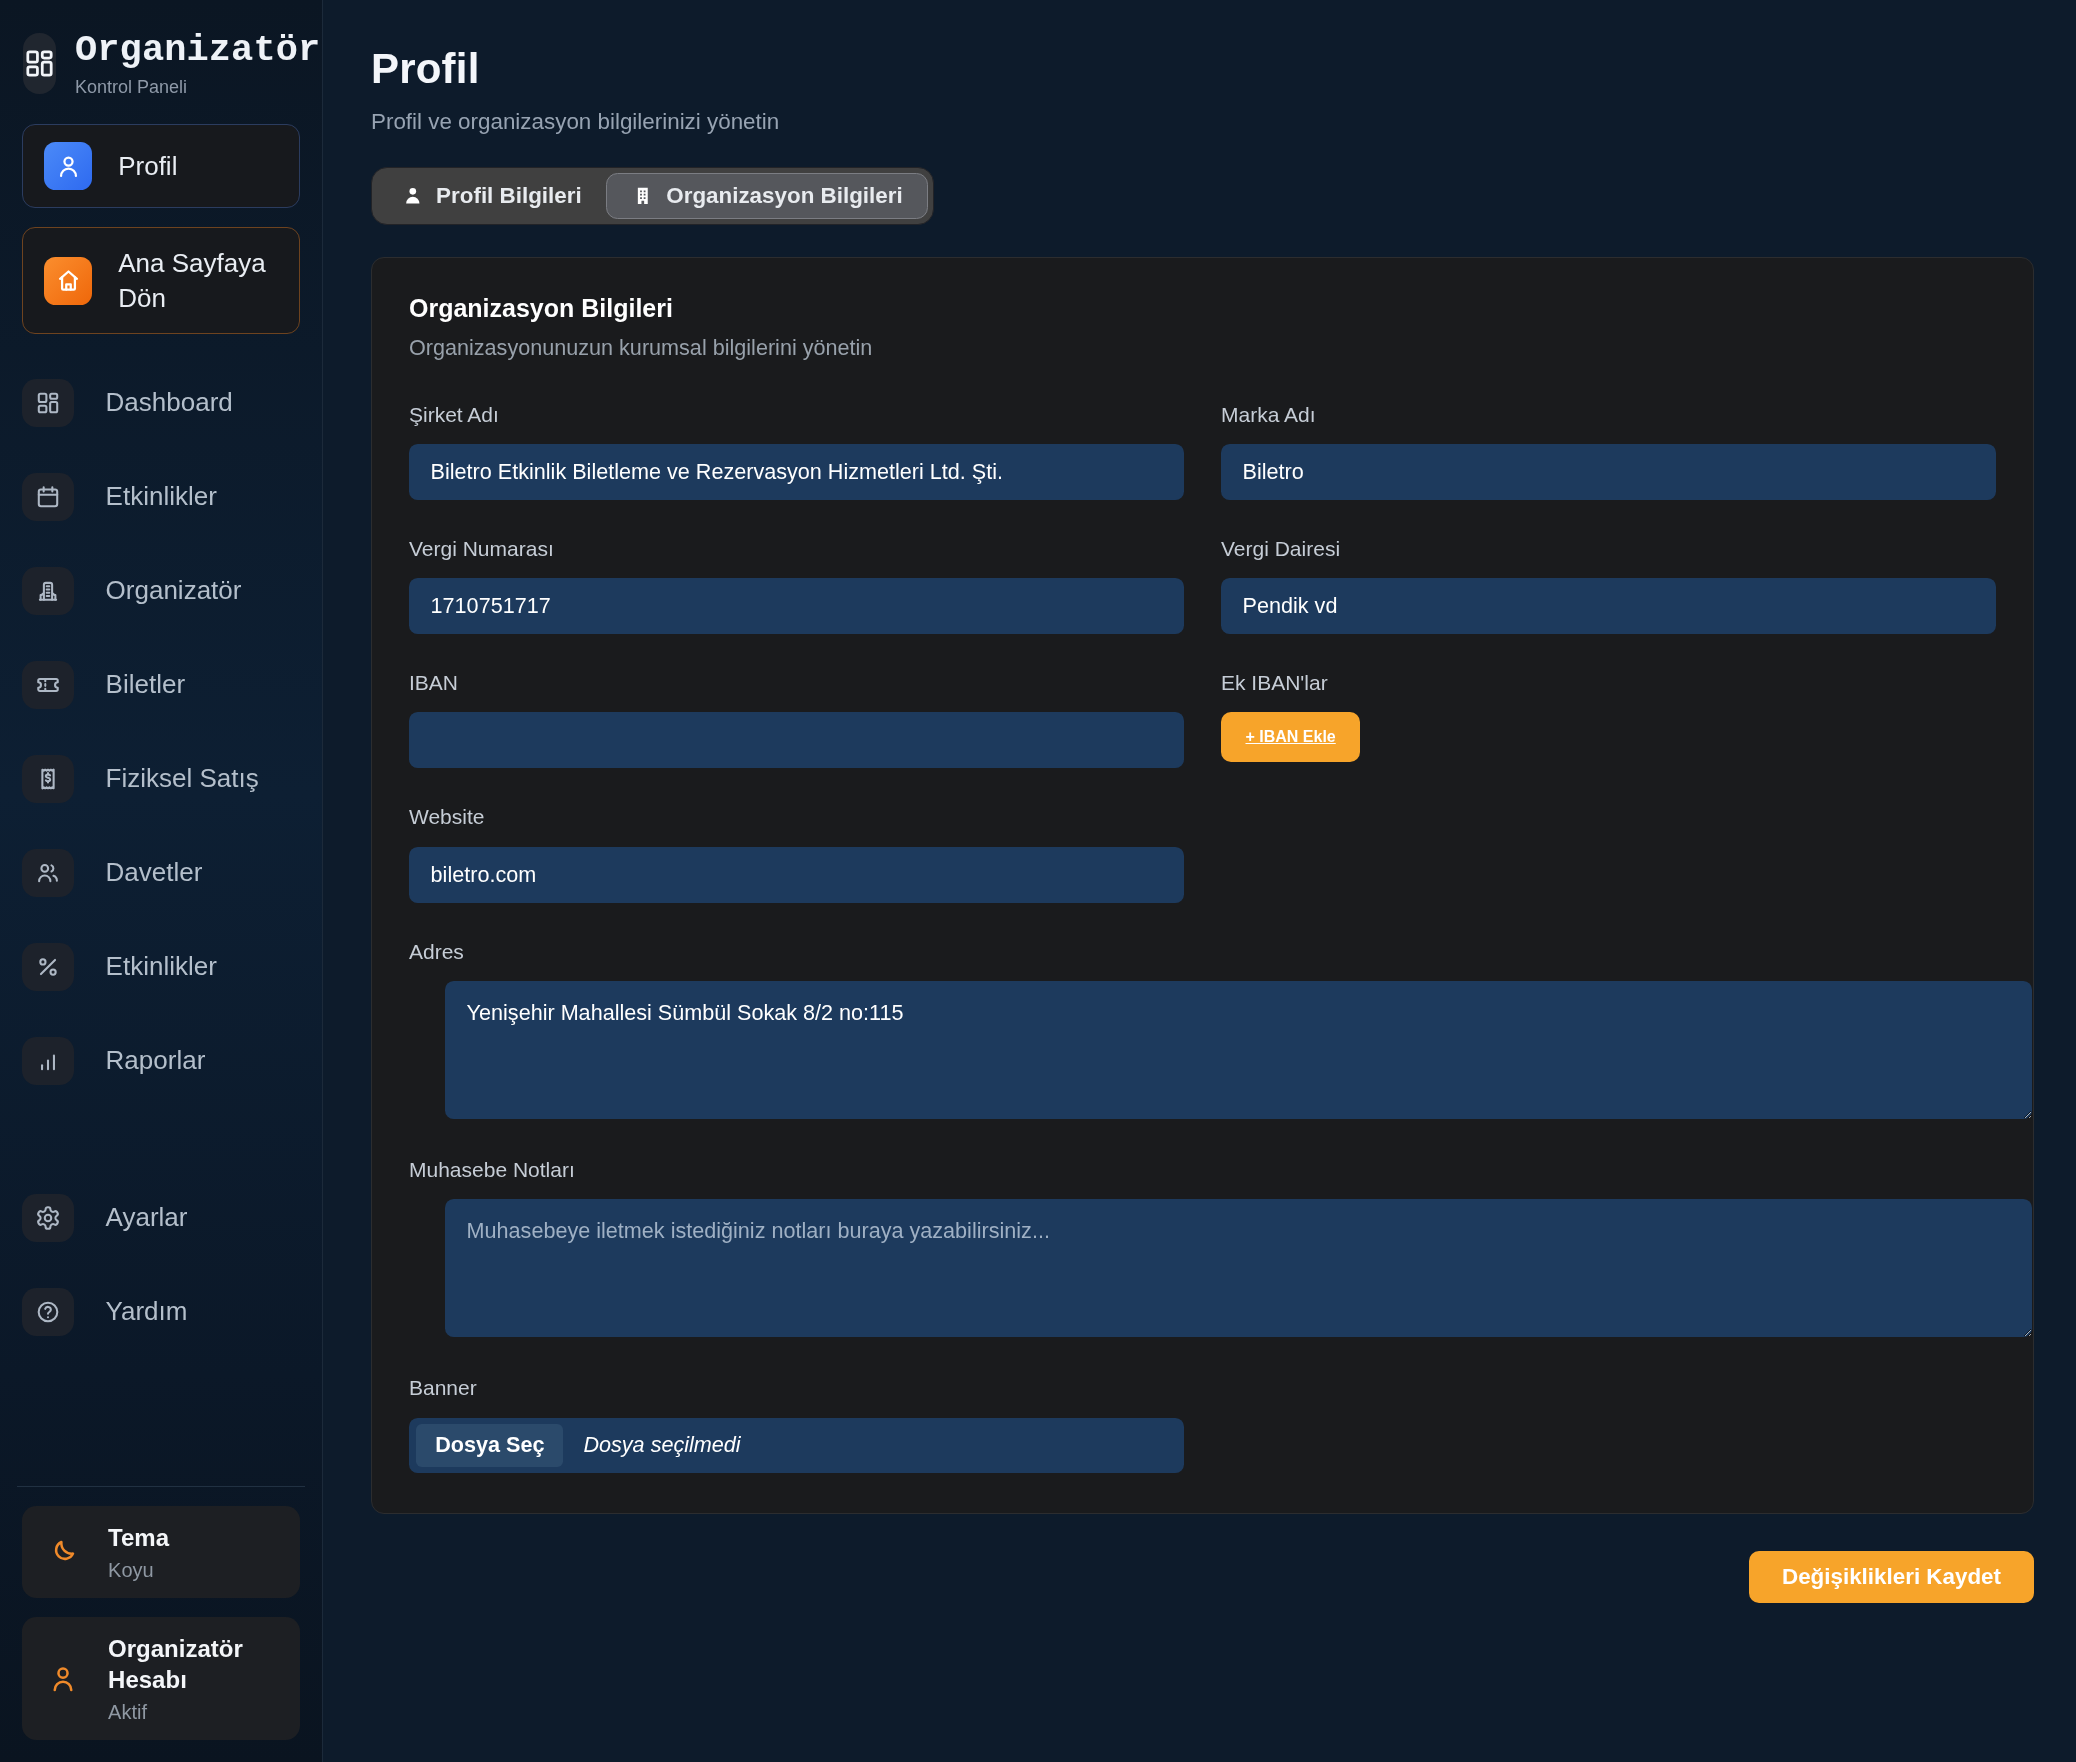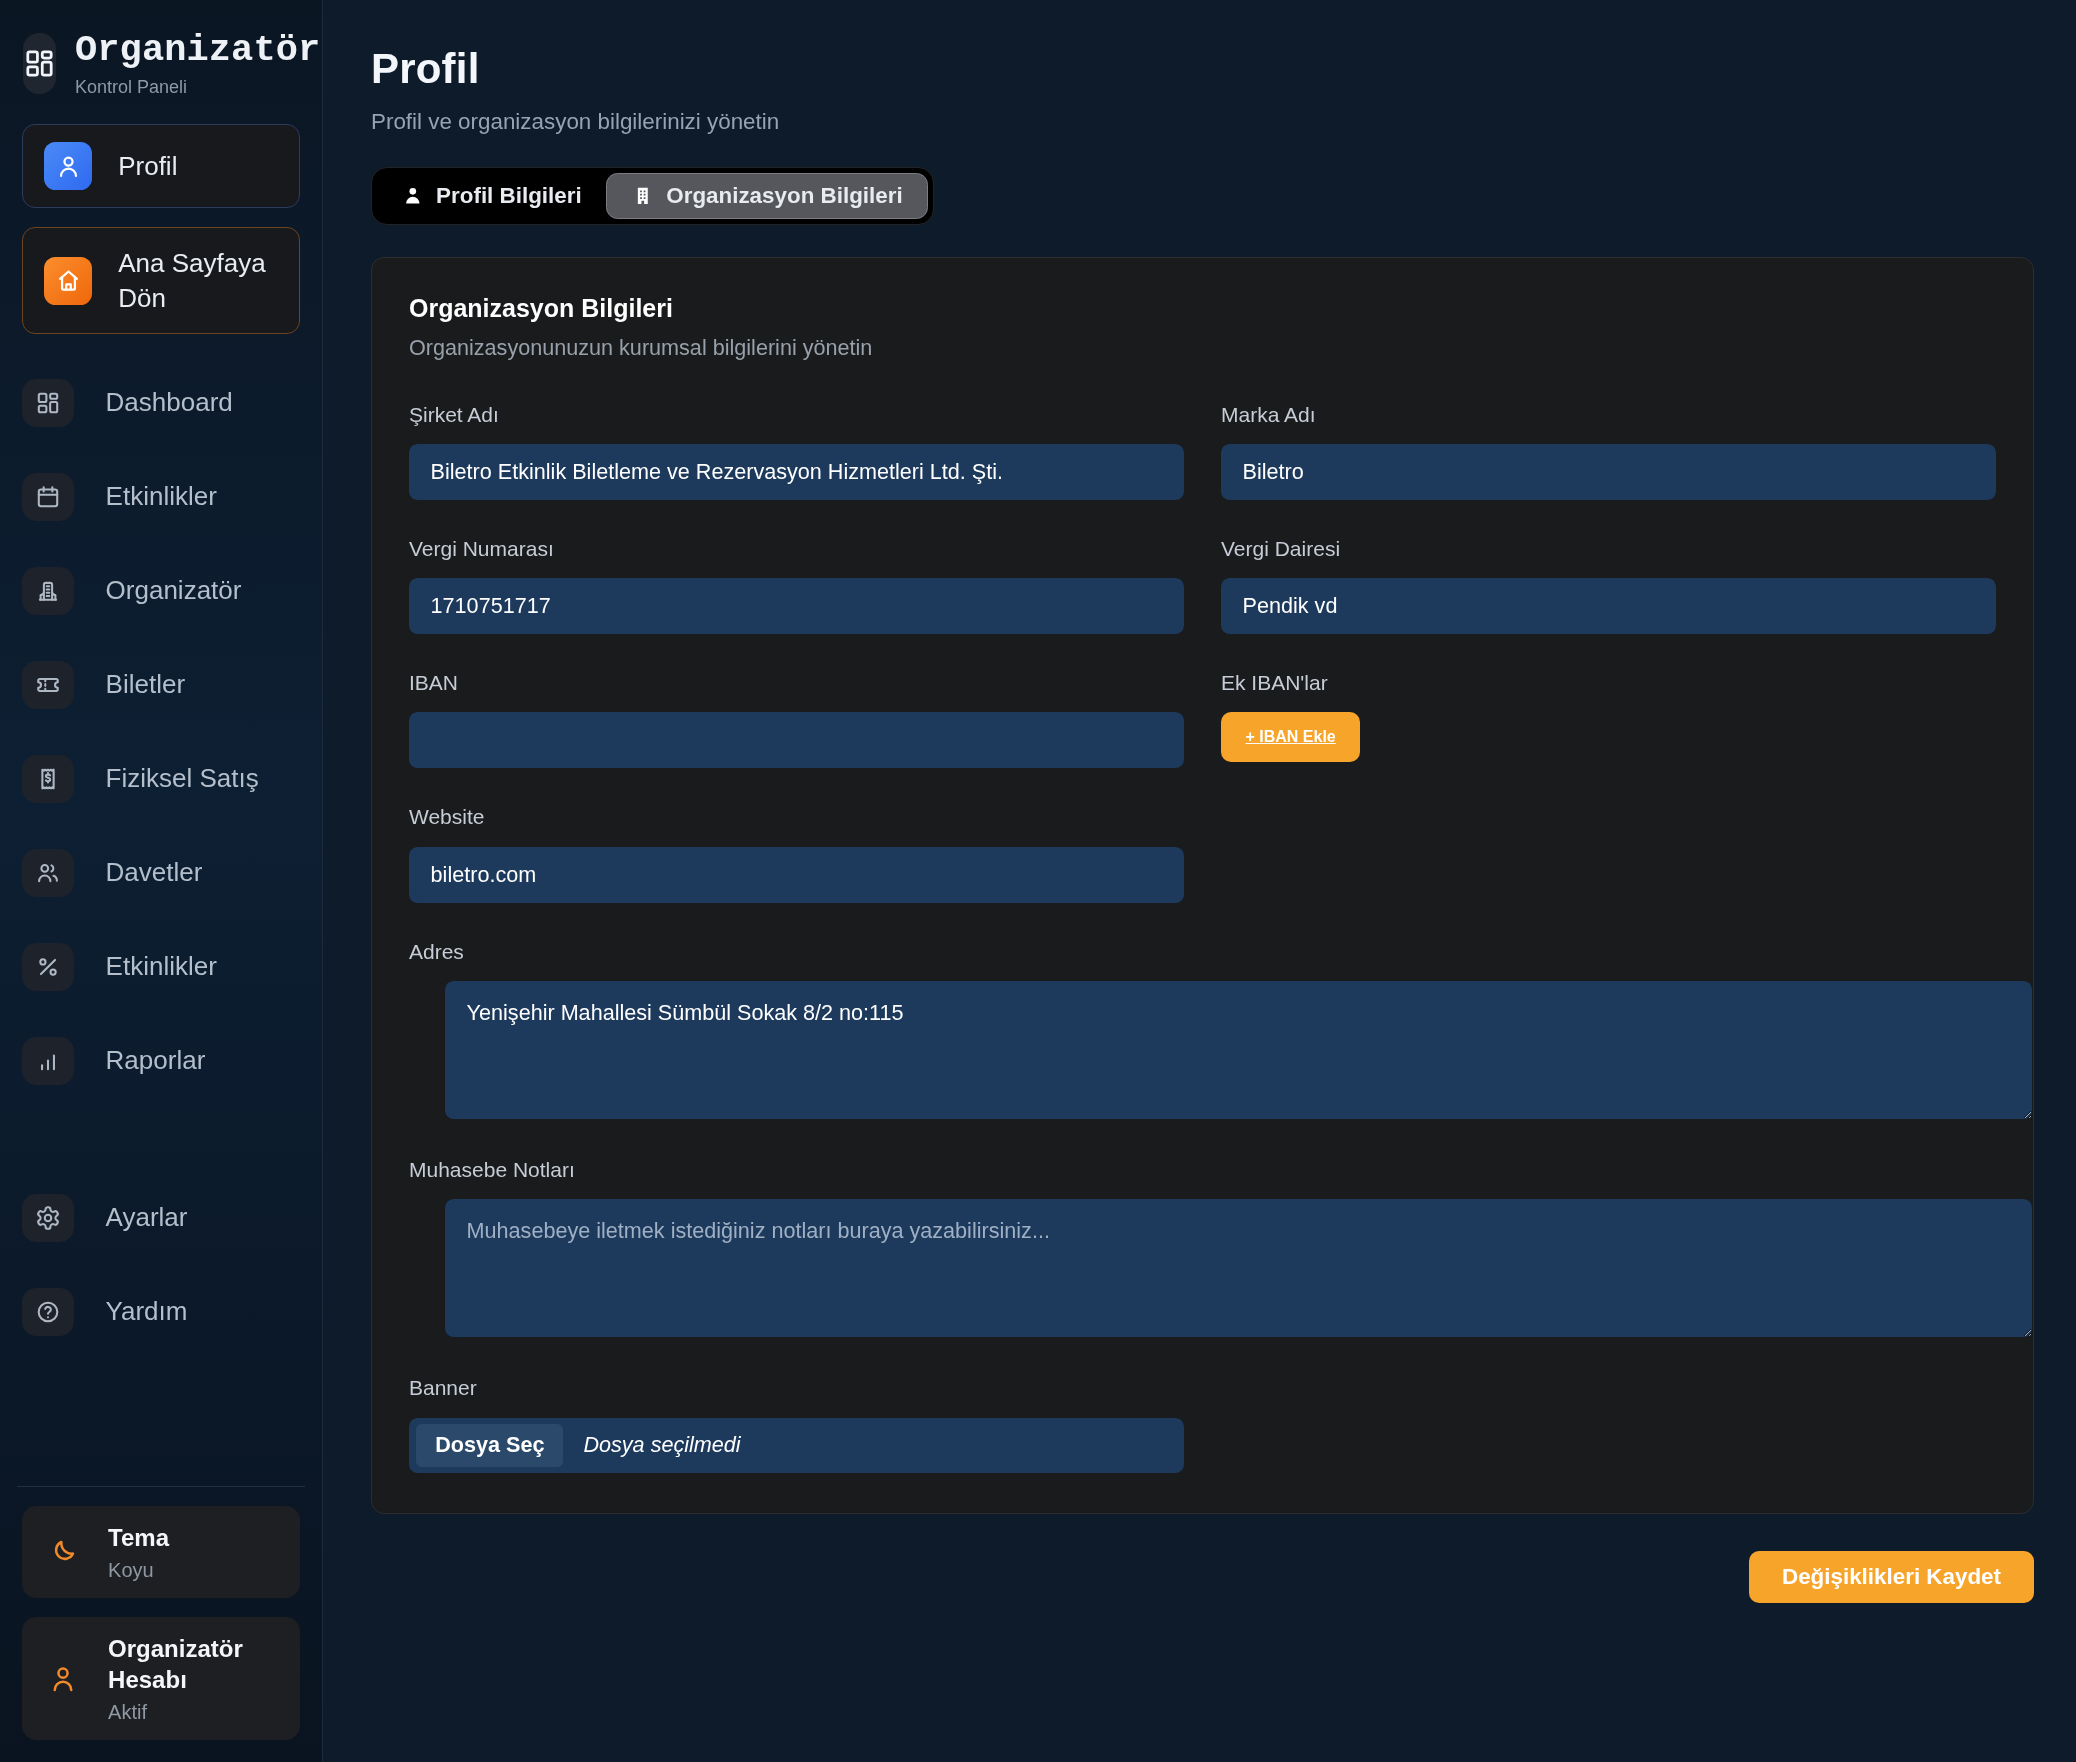--- a/index.html
+++ b/index.html
@@ -60,21 +60,21 @@
   .side-card-icon { color:#f08a2a; display:flex; min-width:33px; justify-content:center; }
   .side-card .wrap { max-width:169px; }
 
   
   .main { flex:1; padding:45px 43px 0 48px; }
   .page-title { font-size:42px; font-weight:bold; color:#f3f6fa; letter-spacing:0.2px; }
   .page-sub { margin-top:16px; font-size:22.4px; color:#97a3b2; }
 
   .tabs {
     margin-top:32px; display:inline-flex; align-items:center;
-    background:#000000; border:0.7px solid #222327; border-radius:16px; padding:5px;
+    background:#404040; border:0.7px solid #222327; border-radius:16px; padding:5px;
   }
   .tab {
     display:flex; align-items:center; gap:13px; height:46px; padding:0 24.5px;
     font-size:22.4px; font-weight:bold; color:#e8ebef; border-radius:11.5px; cursor:pointer;
     white-space:nowrap;
   }
   .tab.active { background:#55575c; border:0.7px solid #7b7d83; }
   .tab .tab-ic { display:flex; color:#fff; }
 
   .card {

